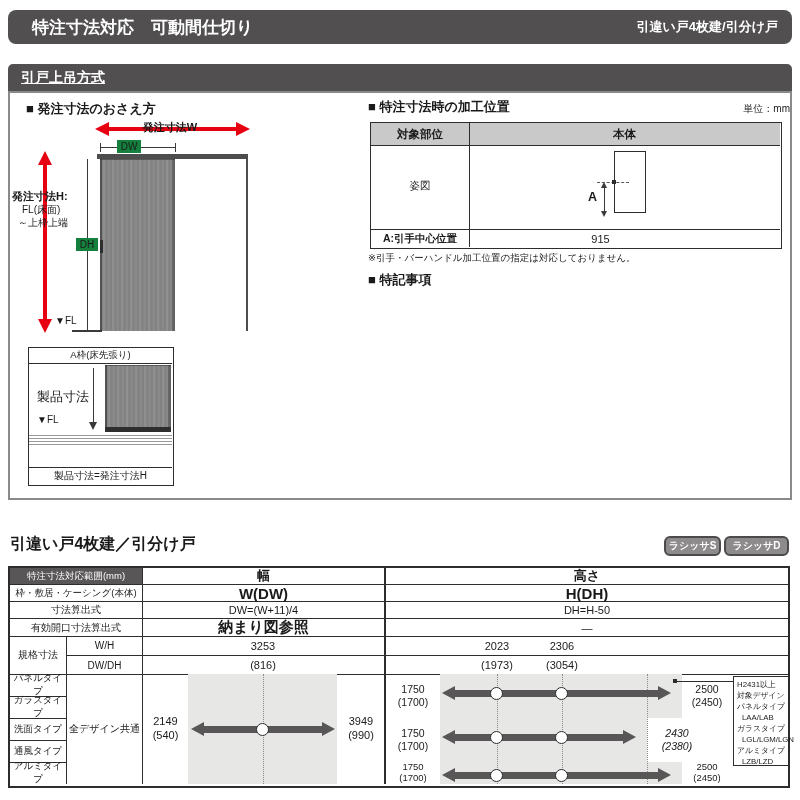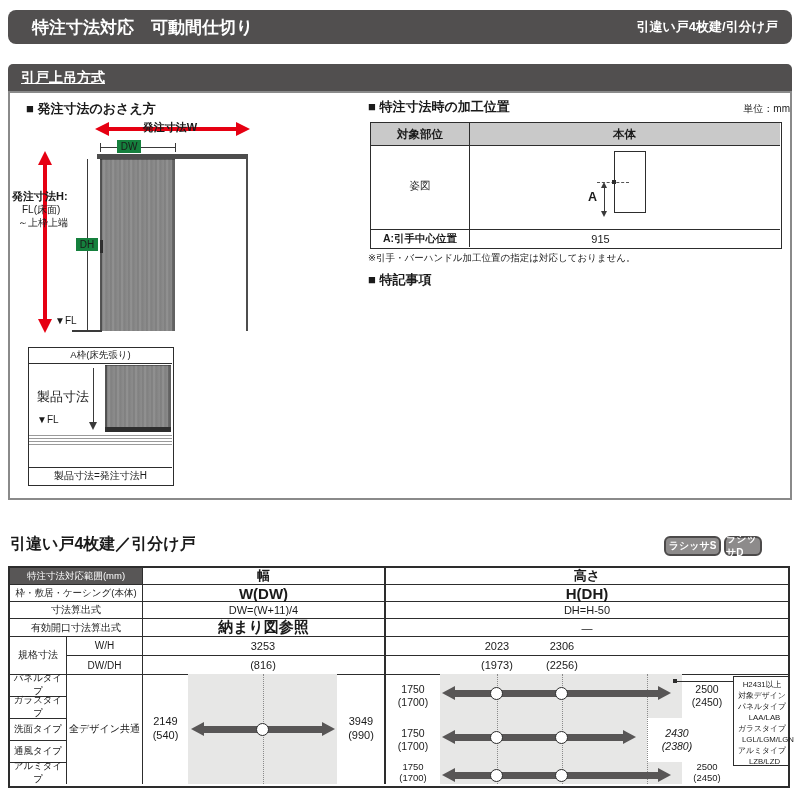--- a/index.html
+++ b/index.html
@@ -121,21 +121,21 @@
     <div class="abs flexc" style="left:0;top:109px;width:98px;height:14px;font-size:10.5px;font-weight:bold;">A:引手中心位置</div>
     <div class="abs flexc" style="left:98px;top:109px;width:263px;height:14px;font-size:11px;">915</div>
   </div>
   <div class="abs" style="left:358px;top:159px;font-size:9.5px;">※引手・バーハンドル加工位置の指定は対応しておりません。</div>
 
   <div class="abs bold" style="left:358px;top:178px;font-size:13px;">■ 特記事項</div>
 </div>
 
 <div class="abs bold" style="left:10px;top:534px;font-size:16px;">引違い戸4枚建／引分け戸</div>
 <div class="abs badge" style="left:664px;top:536px;width:57px;height:20px;">ラシッサS</div>
-<div class="abs badge" style="left:724px;top:536px;width:38px;height:20px;">ラシッサD</div>
+<div class="abs badge" style="left:724px;top:536px;width:65px;height:20px;">ラシッサD</div>
 
 <div class="abs" style="left:8px;top:566px;width:782px;height:222px;border:2px solid #2d2d2d;background:#fff;">
 
   <div class="abs tline" style="left:0;top:16px;width:778px;height:1px;"></div>
   <div class="abs tline" style="left:0;top:33px;width:778px;height:1px;"></div>
   <div class="abs tline" style="left:0;top:50px;width:778px;height:1px;"></div>
   <div class="abs tline" style="left:0;top:68px;width:778px;height:1px;"></div>
   <div class="abs tline" style="left:56px;top:87px;width:722px;height:1px;"></div>
   <div class="abs tline" style="left:0;top:106px;width:778px;height:1px;"></div>
   <div class="abs tline" style="left:0;top:128px;width:56px;height:1px;"></div>
@@ -163,21 +163,21 @@
   <div class="abs flexc" style="left:376px;top:51px;width:402px;height:17px;font-size:11px;">―</div>
 
   <div class="abs flexc" style="left:0;top:68px;width:56px;height:38px;font-size:10px;">規格寸法</div>
   <div class="abs flexc" style="left:57px;top:68px;width:75px;height:19px;font-size:10px;">W/H</div>
   <div class="abs flexc" style="left:57px;top:88px;width:75px;height:18px;font-size:10px;">DW/DH</div>
   <div class="abs flexc" style="left:203px;top:68px;width:100px;height:19px;font-size:11px;">3253</div>
   <div class="abs flexc" style="left:203px;top:88px;width:100px;height:18px;font-size:11px;">(816)</div>
   <div class="abs flexc" style="left:447px;top:68px;width:80px;height:19px;font-size:11px;">2023</div>
   <div class="abs flexc" style="left:512px;top:68px;width:80px;height:19px;font-size:11px;">2306</div>
   <div class="abs flexc" style="left:447px;top:88px;width:80px;height:18px;font-size:11px;">(1973)</div>
-  <div class="abs flexc" style="left:512px;top:88px;width:80px;height:18px;font-size:11px;">(2256)</div>
+  <div class="abs flexc" style="left:512px;top:88px;width:80px;height:18px;font-size:11px;">(3054)</div>
 
   <div class="abs flexc" style="left:0;top:106px;width:56px;height:22px;font-size:9.5px;">パネルタイプ</div>
   <div class="abs flexc" style="left:0;top:128px;width:56px;height:22px;font-size:9.5px;">ガラスタイプ</div>
   <div class="abs flexc" style="left:0;top:150px;width:56px;height:22px;font-size:9.5px;">洗面タイプ</div>
   <div class="abs flexc" style="left:0;top:172px;width:56px;height:22px;font-size:9.5px;">通風タイプ</div>
   <div class="abs flexc" style="left:0;top:194px;width:56px;height:22px;font-size:9.5px;">アルミタイプ</div>
   <div class="abs flexc" style="left:57px;top:106px;width:75px;height:110px;font-size:10px;">全デザイン共通</div>
 
   <div class="abs gray-band" style="left:178px;top:106px;width:149px;height:110px;"></div>
   <div class="abs dotv" style="left:253px;top:106px;width:1px;height:110px;"></div>
@@ -238,21 +238,21 @@
   <div class="abs bah right" style="left:648px;top:200px;"></div>
   <div class="abs bcirc" style="left:480px;top:201px;"></div>
   <div class="abs bcirc" style="left:545px;top:201px;"></div>
   <div class="abs minmax" style="left:668px;top:194px;width:58px;height:22px;font-size:9.5px;line-height:1.15;">
     <span>2500</span>
     <span>(2450)</span>
   </div>
 
   <div class="abs" style="left:663px;top:111px;width:4px;height:4px;background:#2d2d2d;"></div>
   <div class="abs tline" style="left:665px;top:113px;width:58px;height:1px;"></div>
-  <div class="abs notebox" style="left:723px;top:108px;width:56px;height:90px;text-align:center;">
+  <div class="abs notebox" style="left:723px;top:108px;width:56px;height:90px;">
     <div>H2431以上</div>
     <div>対象デザイン</div>
     <div>パネルタイプ</div>
     <div class="ind">LAA/LAB</div>
     <div>ガラスタイプ</div>
     <div class="ind">LGL/LGM/LGN</div>
     <div>アルミタイプ</div>
     <div class="ind">LZB/LZD</div>
   </div>
 </div>

